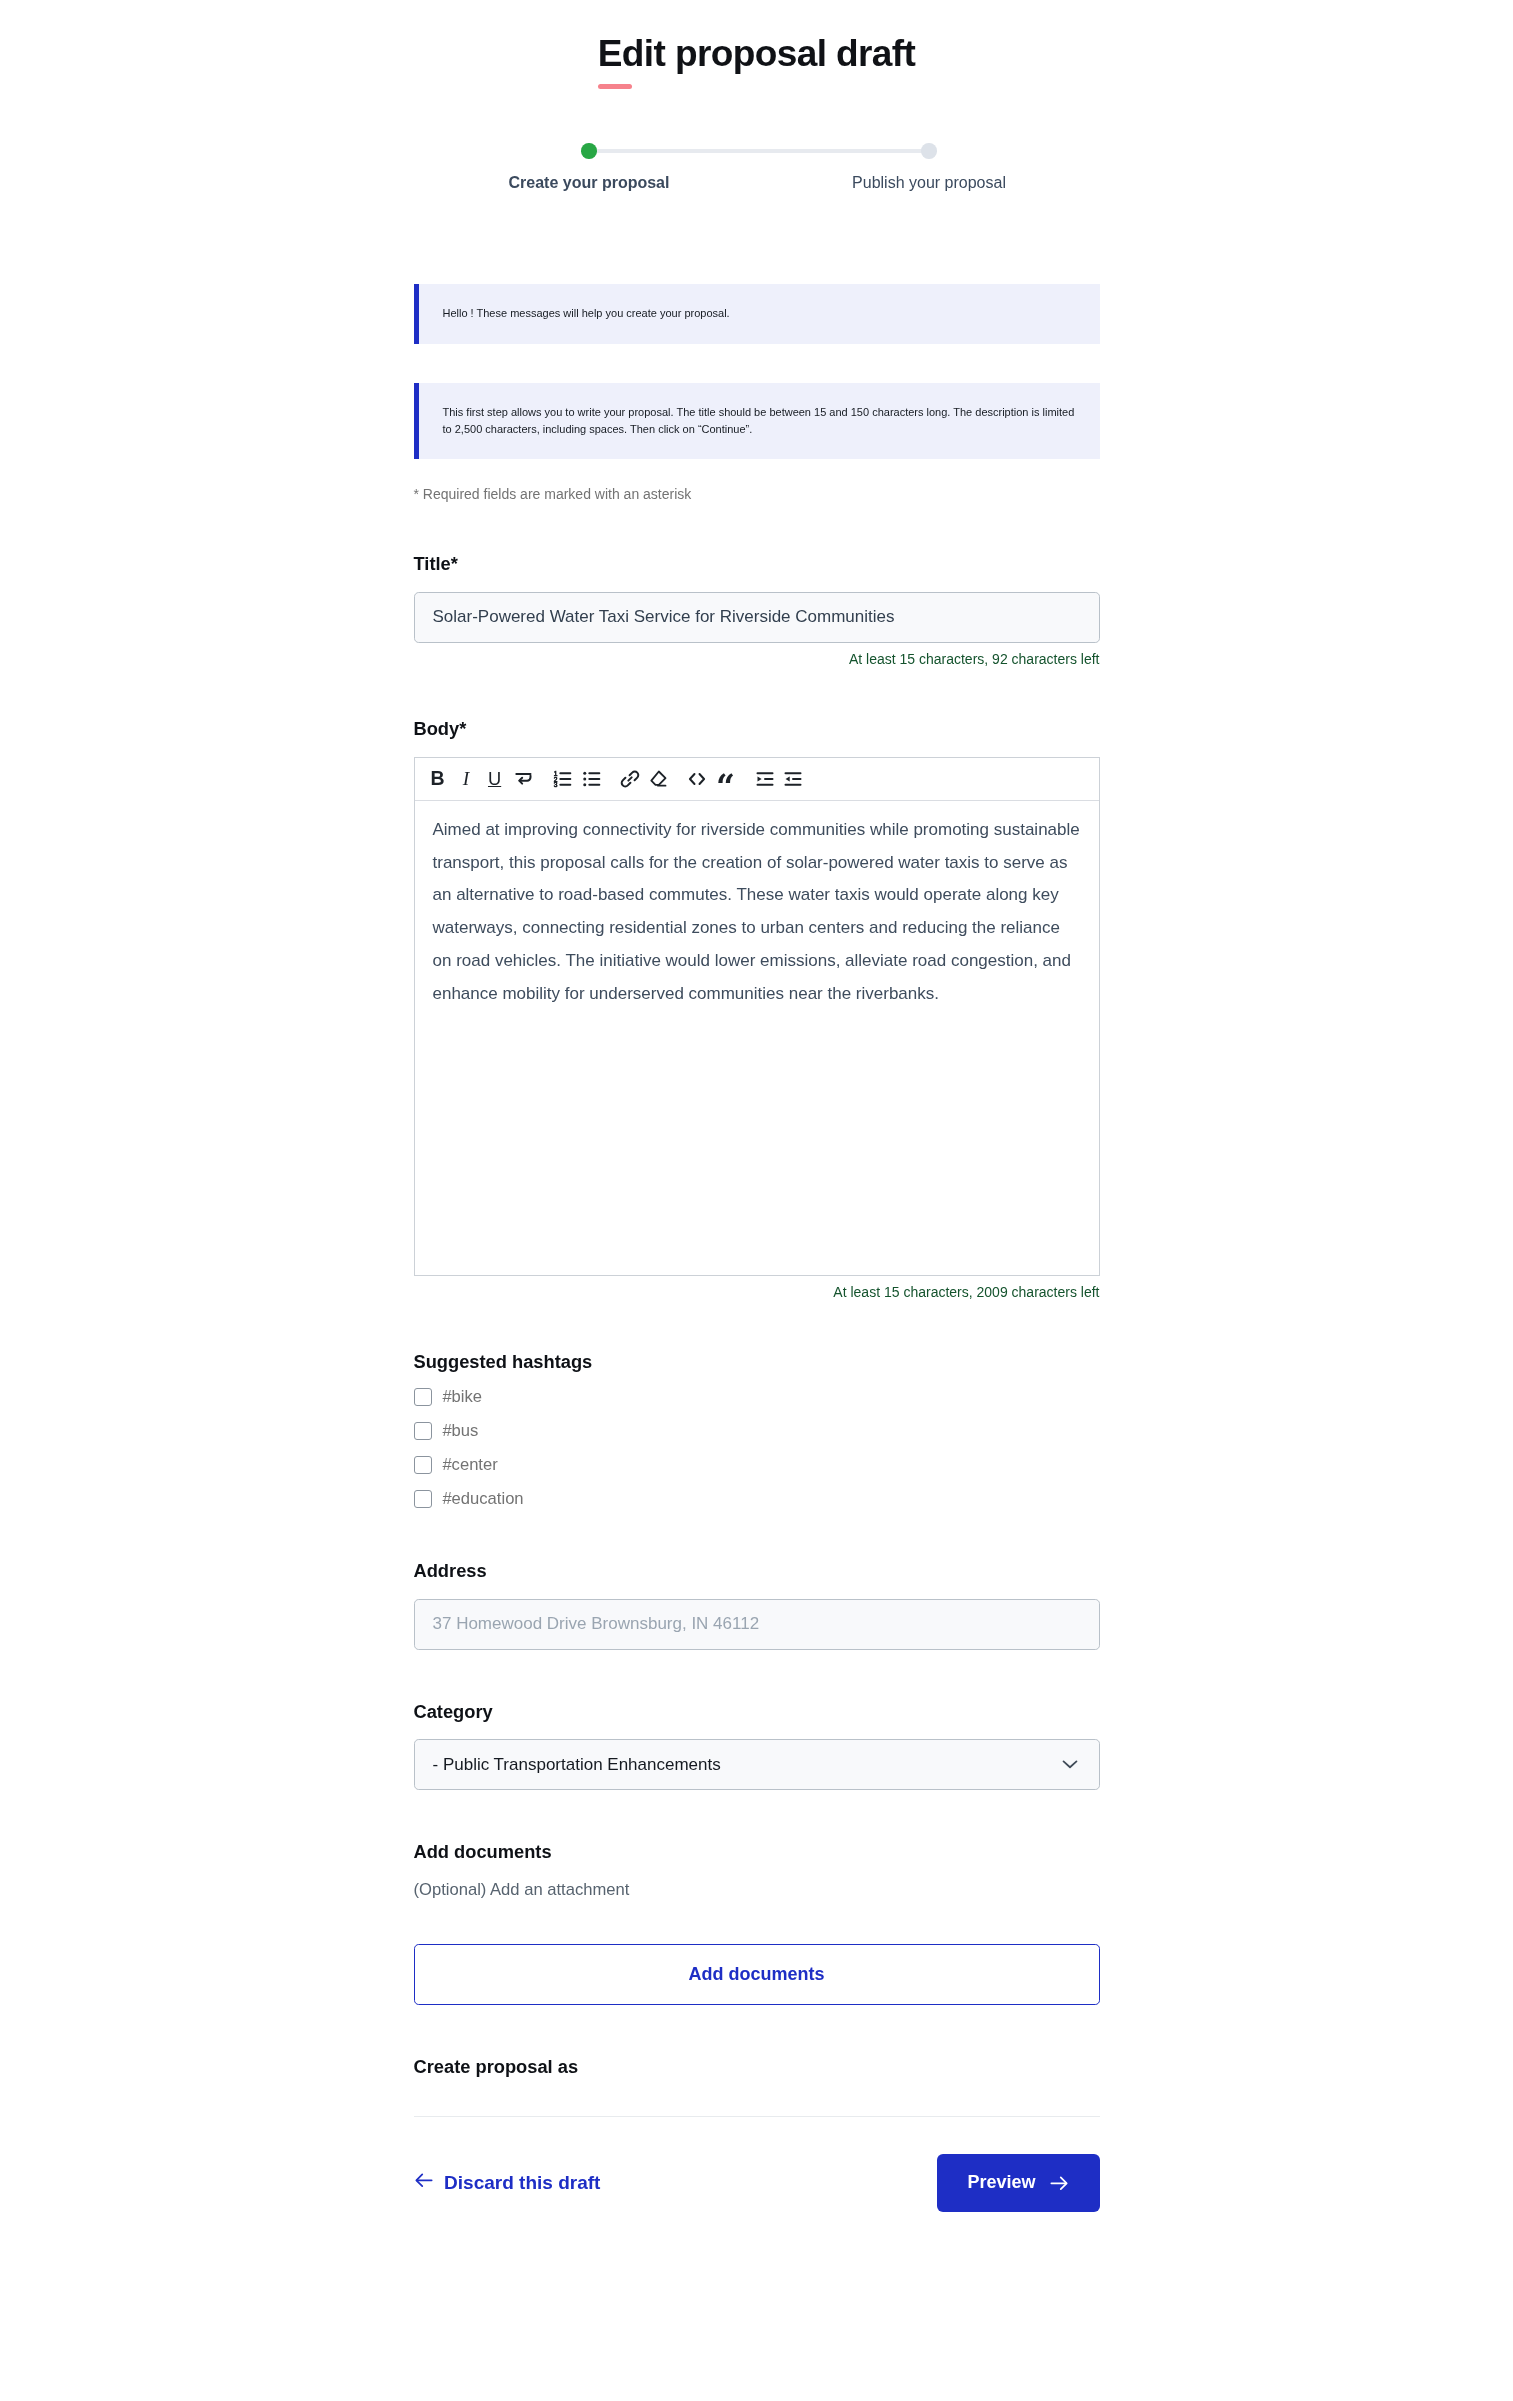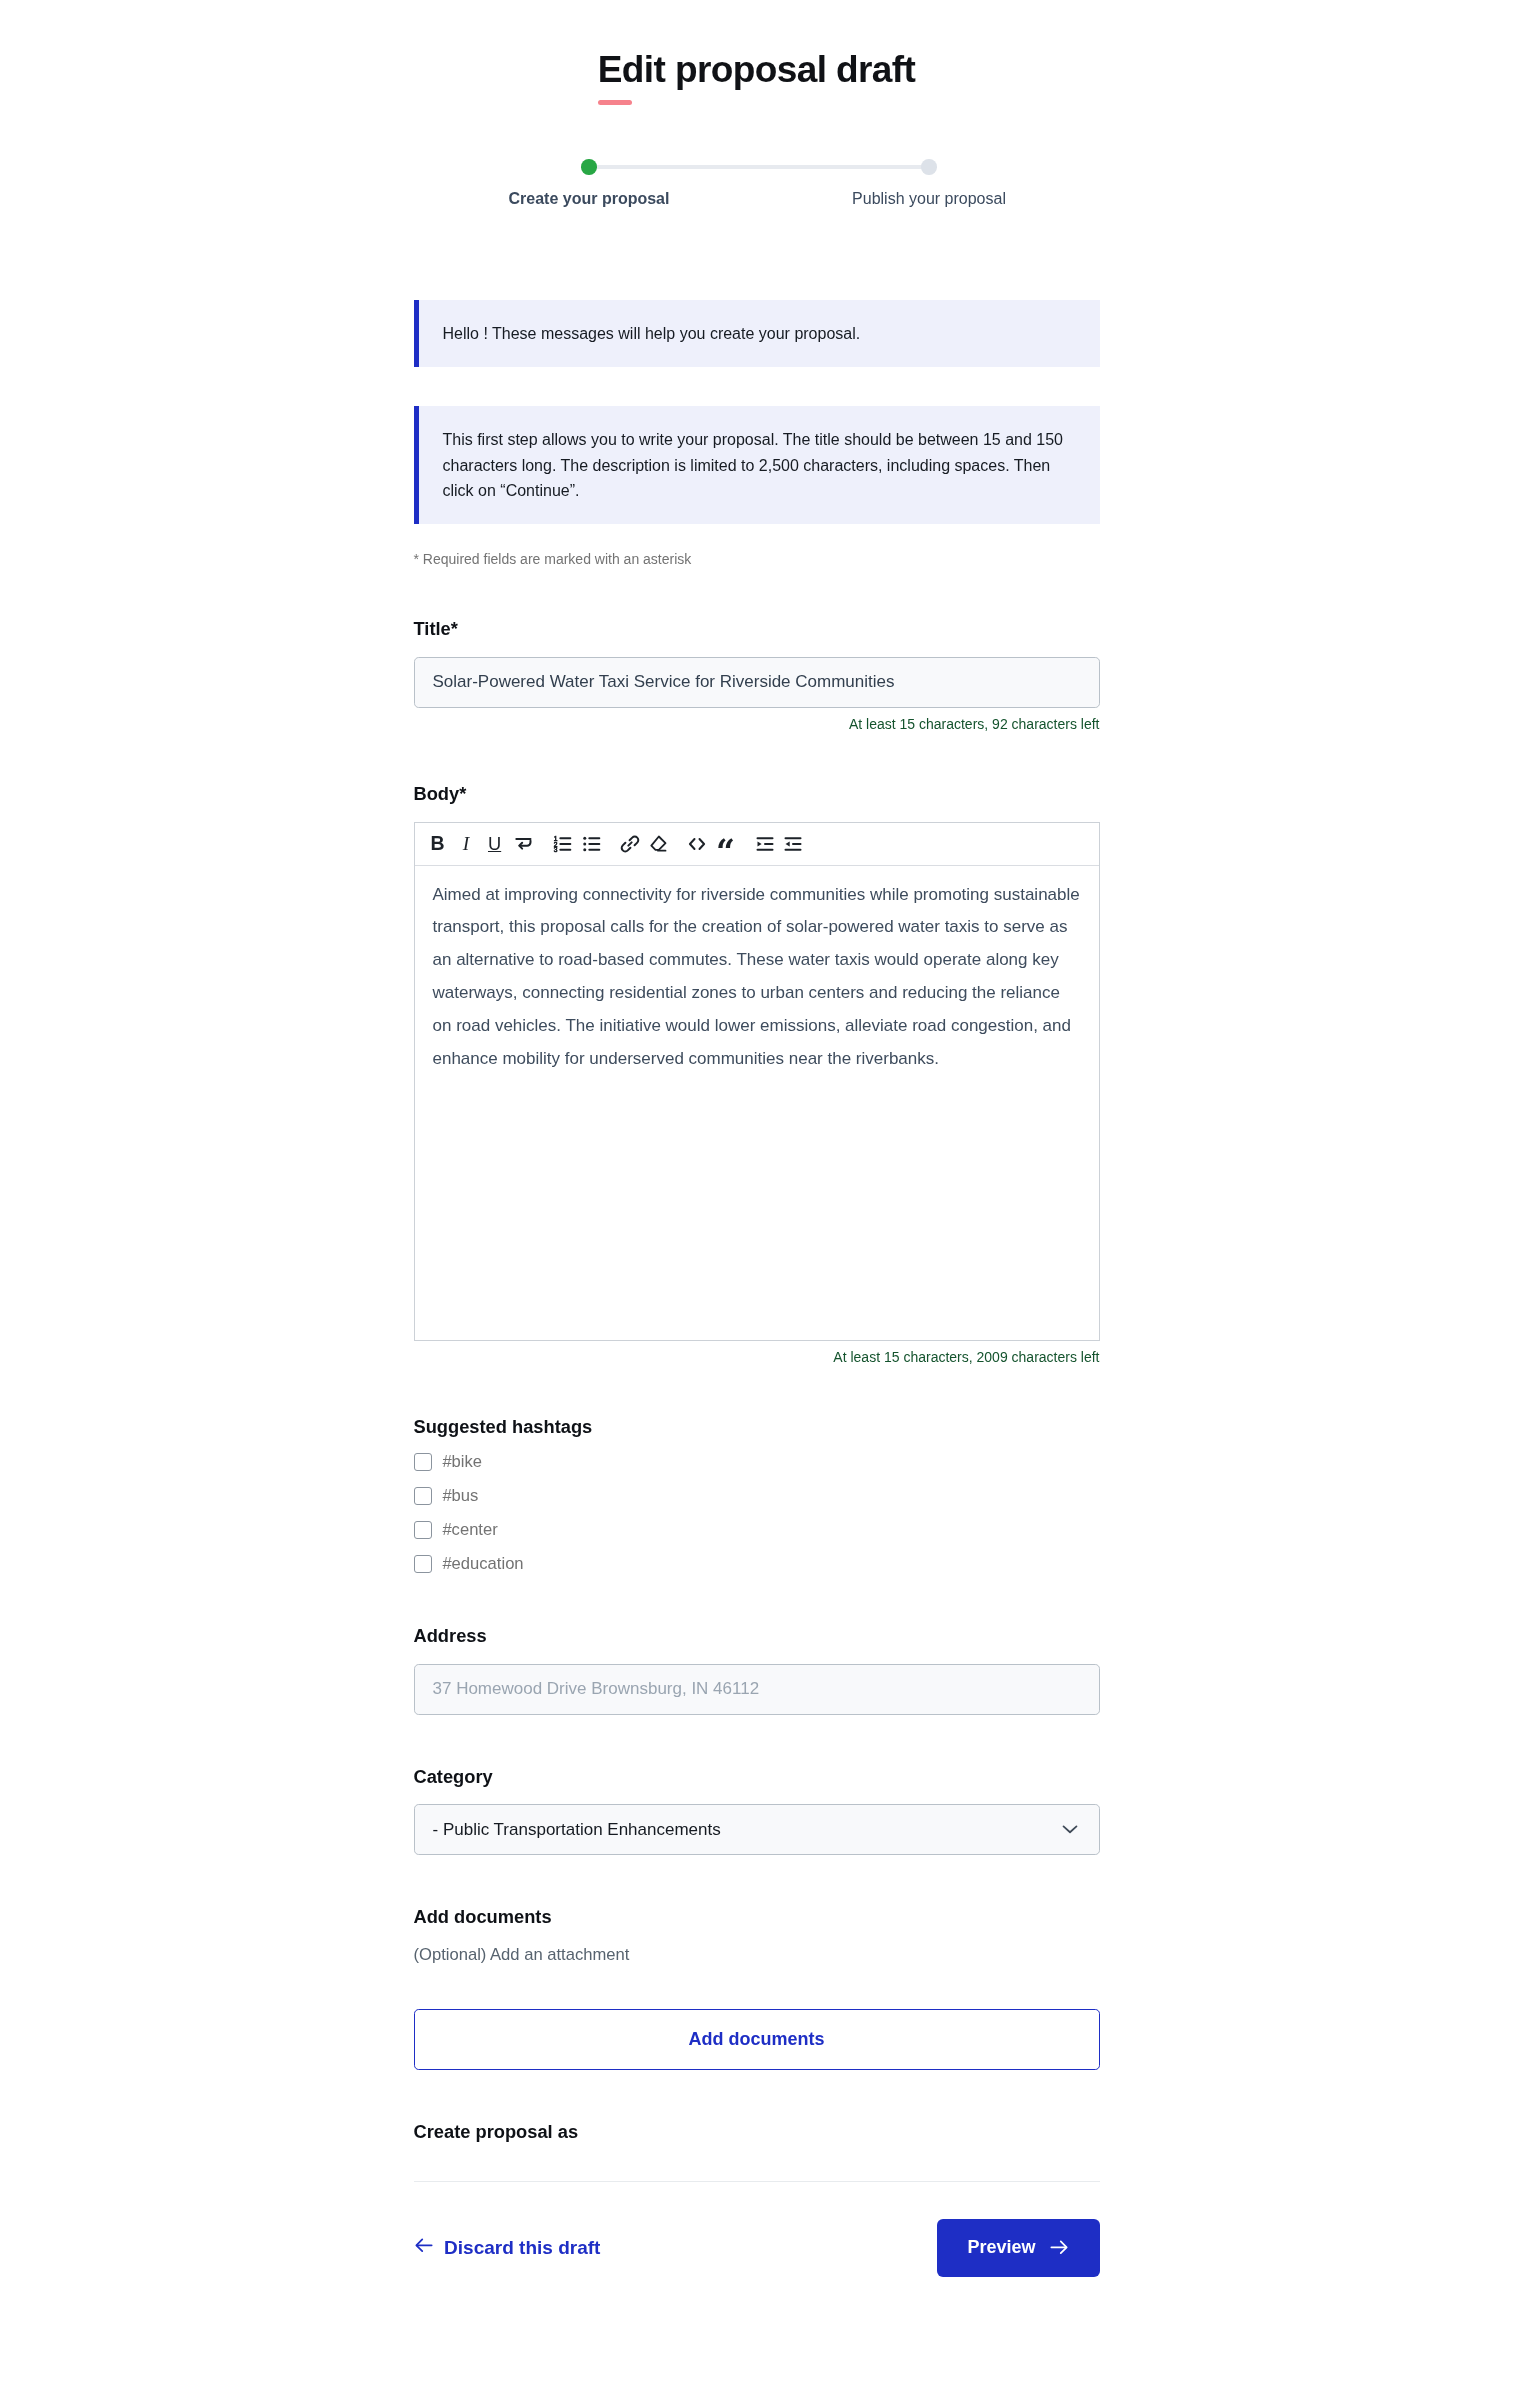--- a/index.html
+++ b/index.html
@@ -3,21 +3,21 @@
 <meta charset="utf-8">
 <style>
   * { box-sizing: border-box; }
   html,body { margin:0; padding:0; background:#ffffff; }
   body {
     width:1513px; min-height:2401px;
     font-family:"Liberation Sans", sans-serif;
     color:#3e4b5b;
     overflow:hidden;
   }
-  .container { width:686px; margin:16px auto; padding-top:33px; }
+  .container { width:686px; margin:0 auto; padding-top:33px; }
 
   
   .page-title { text-align:center; margin:0; }
   .page-title .title-wrap {
     display:inline-block; text-align:left;
     font-size:37px; font-weight:700; color:#101216; letter-spacing:-0.6px;
     line-height:1.15;
   }
   .page-title .title-wrap::after {
     content:""; display:block; width:34px; height:5.3px;
@@ -36,21 +36,21 @@
   .step-publish { left:468px; }
   .step-dot { width:15.4px; height:15.4px; border-radius:50%; }
   .step.active .step-dot   { background:#28a745; }
   .step.upcoming .step-dot { background:#dde2e9; }
   .step-label { margin-top:15.4px; font-size:16px; color:#3b4a5e; }
   .step.active .step-label { font-weight:700; }
 
   
   .callout {
     background:#eef0fb; border-left:5.3px solid #1e2ec5;
-    padding:21px 24px; font-size:16px; line-height:1.58; color:#161b22;
+    padding:21px 24px; font-size:11px; line-height:1.58; color:#161b22;
   }
   .callout-1 { margin-top:65px; }
   .callout-2 { margin-top:39px; }
 
   .required-note { margin-top:27px; font-size:14px; color:#737373; }
 
   
   .field { margin-top:51px; }
   .field-label { font-size:18.3px; font-weight:700; color:#0e1116; margin-bottom:16.6px; }
   .text-input {

